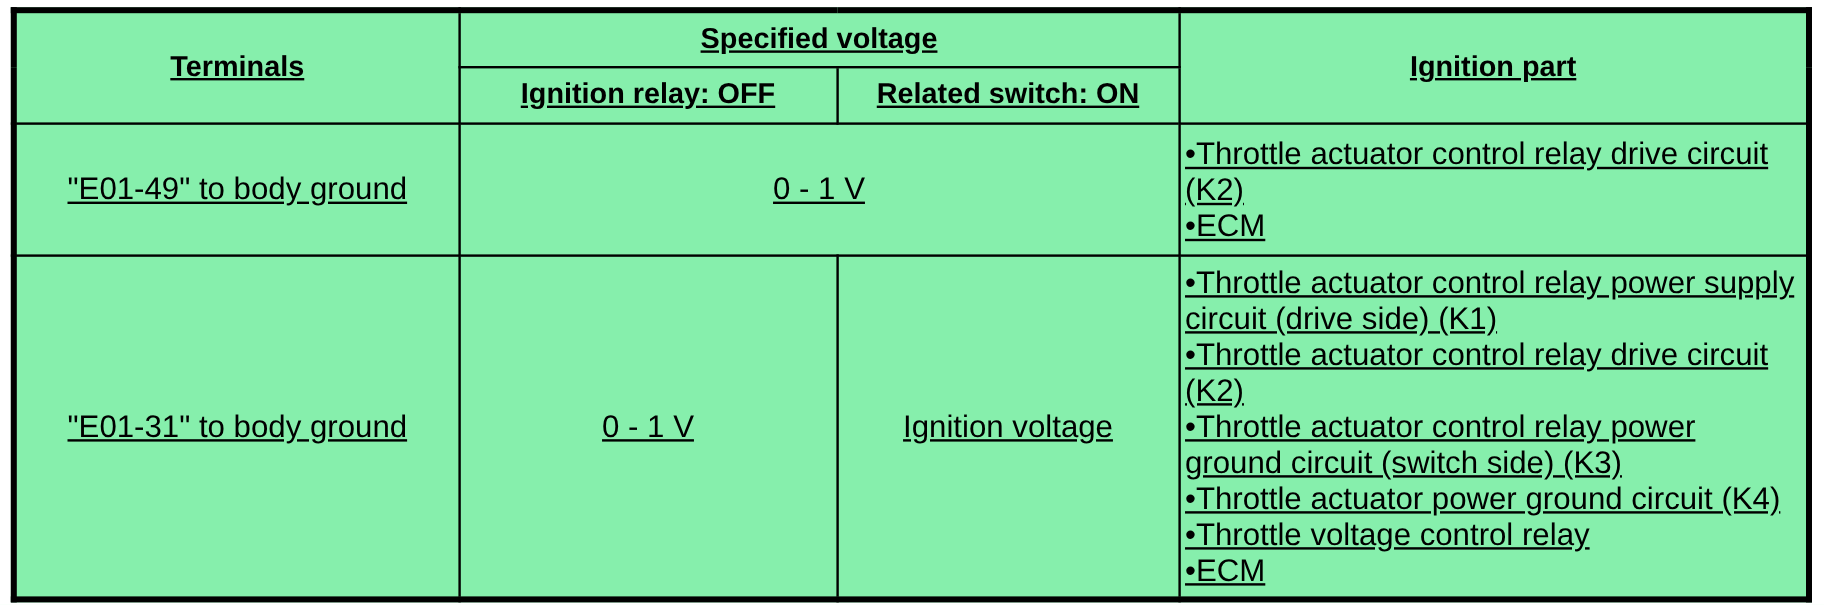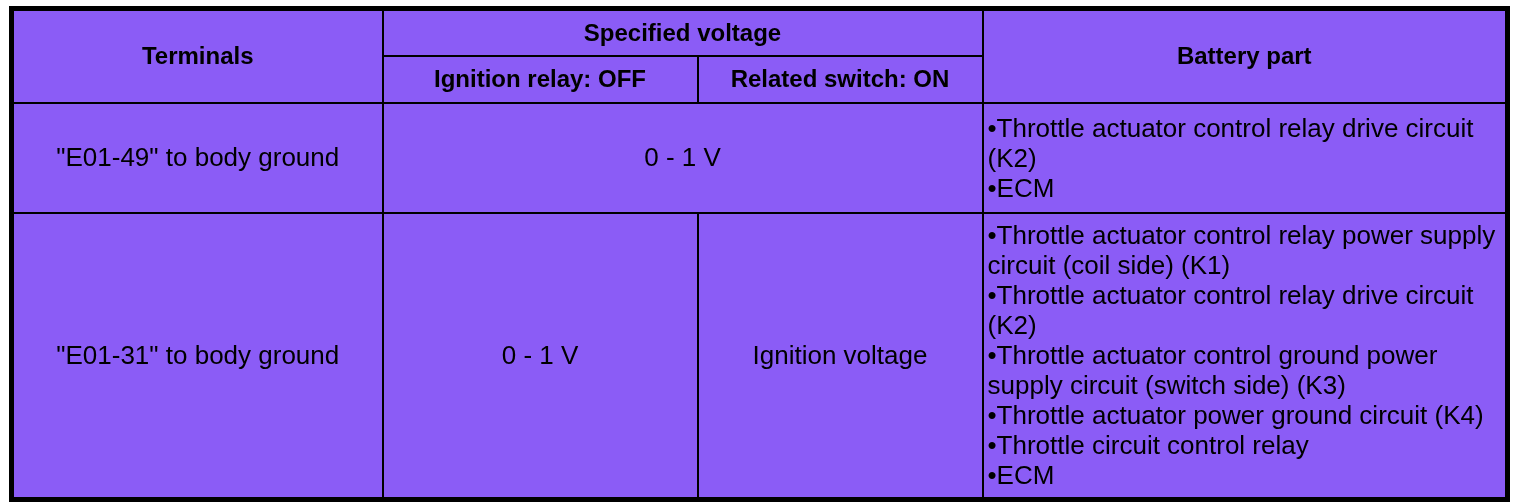--- a/index.html
+++ b/index.html
@@ -15,21 +15,22 @@
     color: #000000;
   }
   table.spec-table {
     position: absolute;
     left: 9px;
     top: 6px;
     width: 1498px;
     border-collapse: collapse;
     table-layout: fixed;
     border: 5px solid #000000;
-    background: #8b5cf6;
+    background: #86efac;
+    text-decoration: underline;
   }
   .spec-table th,
   .spec-table td {
     border: 2px solid #000000;
     vertical-align: middle;
     overflow: hidden;
   }
   .spec-table th {
     font-size: 24px;
     font-weight: bold;
@@ -64,41 +65,41 @@
   <colgroup>
     <col style="width:371px">
     <col style="width:315px">
     <col style="width:285px">
     <col style="width:525px">
   </colgroup>
   <tbody>
     <tr class="hrow1">
       <th rowspan="2">Terminals</th>
       <th colspan="2">Specified voltage</th>
-      <th rowspan="2">Battery part</th>
+      <th rowspan="2">Ignition part</th>
     </tr>
     <tr class="hrow2">
       <th>Ignition relay: OFF</th>
       <th>Related switch: ON</th>
     </tr>
     <tr class="drow1">
       <td class="cell-center">"E01-49" to body ground</td>
       <td class="cell-center" colspan="2">0 - 1 V</td>
       <td class="cell-related">
           <div>•Throttle actuator control relay drive circuit (K2)</div>
           <div>•ECM</div>
         </td>
     </tr>
     <tr class="drow2">
       <td class="cell-center">"E01-31" to body ground</td>
       <td class="cell-center">0 - 1 V</td>
       <td class="cell-center">Ignition voltage</td>
       <td class="cell-related">
-          <div>•Throttle actuator control relay power supply circuit (coil side) (K1)</div>
+          <div>•Throttle actuator control relay power supply circuit (drive side) (K1)</div>
           <div>•Throttle actuator control relay drive circuit (K2)</div>
-          <div>•Throttle actuator control ground power supply circuit (switch side) (K3)</div>
+          <div>•Throttle actuator control relay power ground circuit (switch side) (K3)</div>
           <div>•Throttle actuator power ground circuit (K4)</div>
-          <div>•Throttle circuit control relay</div>
+          <div>•Throttle voltage control relay</div>
           <div>•ECM</div>
         </td>
     </tr>
   </tbody>
 </table>
 
 </body></html>

